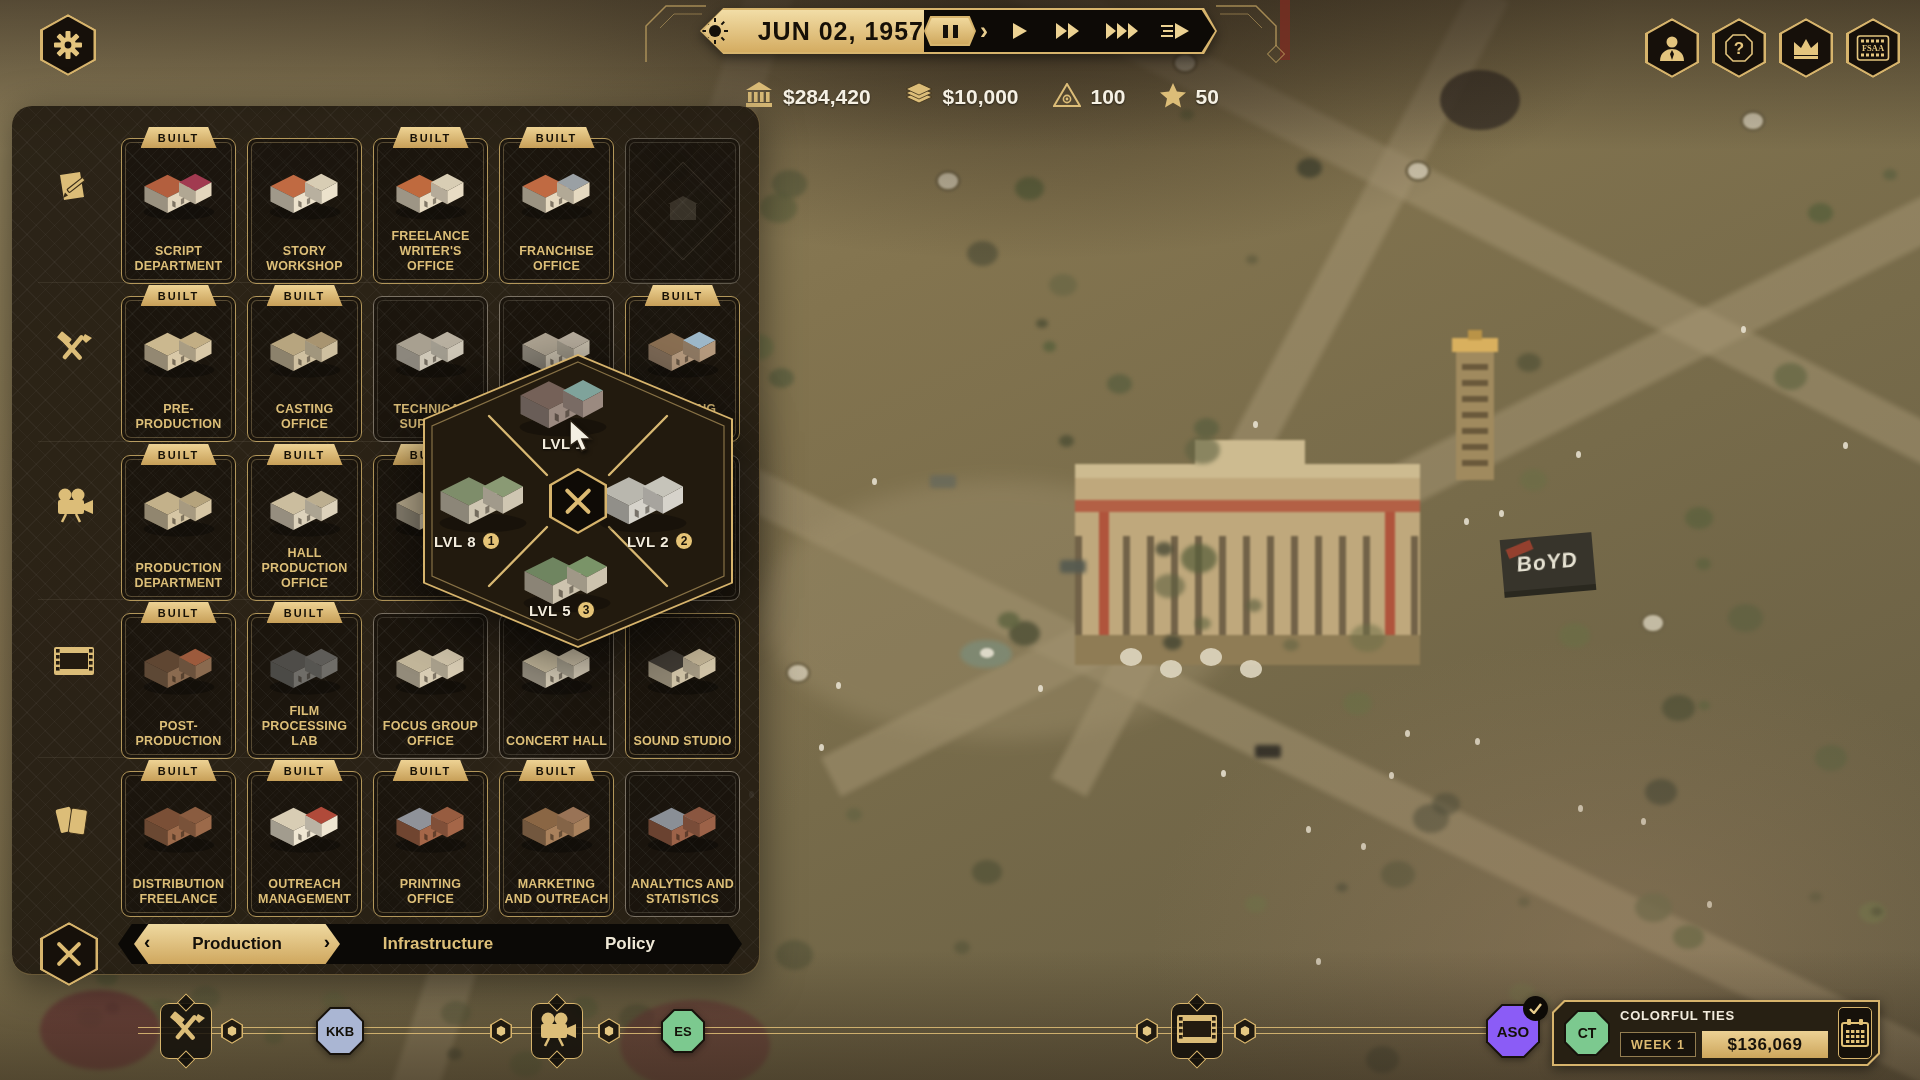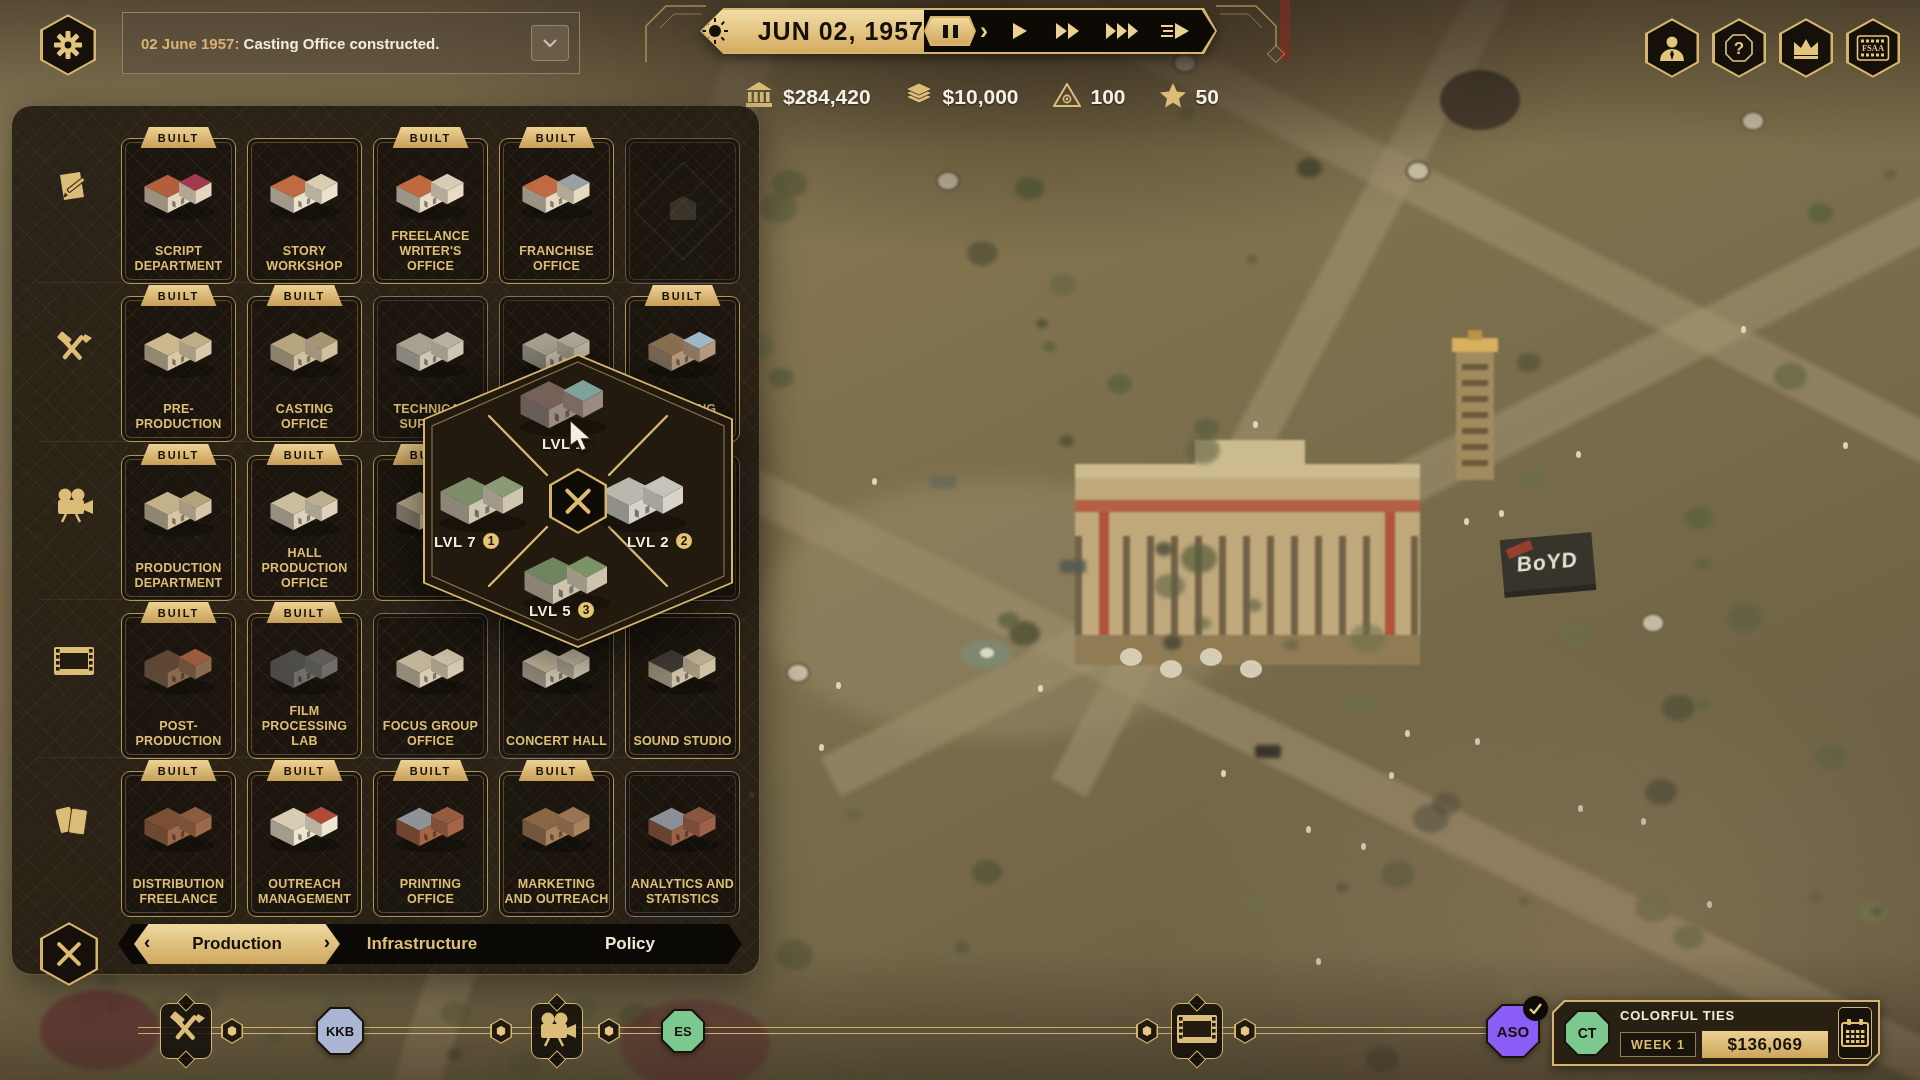--- a/index.html
+++ b/index.html
@@ -320,29 +320,20 @@
                 <rect x="12.5" y="22" width="5" height="7" rx="1"></rect>
       <rect x="1" y="12.5" width="7" height="5" rx="1"></rect>
                 <rect x="22" y="12.5" width="7" height="5" rx="1"></rect>
               </g>
             </g>
           </g>
       <circle cx="15" cy="15" r="3.4" fill="#16100a"></circle>
         </svg>
     </div>
   </div>
-  <div id="notif">
-    <div class="txt"><span class="d">02 June 1957:</span>
-      <span class="m">Casting Office constructed.</span></div>
-    <div id="notif-chevron">
-      <svg width="14" height="9" viewBox="0 0 14 9">
-          <polyline points="1,1 7,7 13,1" fill="none" stroke="#cfc4ad" stroke-width="2"></polyline>
-        </svg>
-    </div>
-  </div>
 
   <svg class="deco" style="left:636px;top:2px" width="70" height="64" viewBox="0 0 70 64">
     <polyline points="70,4 30,4 10,24 10,60" fill="none" stroke="#c8a864" stroke-width="1.5" opacity=".8"></polyline>
     <polyline points="66,12 38,12 24,26" fill="none" stroke="#c8a864" stroke-width="1" opacity=".6"></polyline>
   </svg>
   <svg class="deco" style="left:1216px;top:2px" width="90" height="70" viewBox="0 0 90 70">
     <polyline points="0,4 40,4 60,24 60,44" fill="none" stroke="#c8a864" stroke-width="1.5" opacity=".8"></polyline>
     <polyline points="4,12 32,12 46,26" fill="none" stroke="#c8a864" stroke-width="1" opacity=".6"></polyline>
     <rect x="54" y="46" width="12" height="12" transform="rotate(45 60 52)" fill="none" stroke="#c8a864" opacity=".7"></rect>
   </svg>
@@ -1005,21 +996,21 @@
         </div>
       </div>
   </div>
 
   <div id="tabs">
       <div class="tab" id="tab-sel">
       <span class="c" style="left:10px">‹</span>
       <span>Production</span>
       <span class="c" style="right:10px">›</span>
       </div>
-      <div class="tab plain" style="left:224px;width:160px">
+      <div class="tab plain" style="left:240px;width:160px">
       <span>Infrastructure</span>
       </div>
       <div class="tab white" style="left:432px;width:160px">
       <span>Policy</span>
       </div>
     </div>
 
   <div class="hexbtn hexP abs" id="close-x">
     <div class="o hexP"></div>
       <div class="i hexP"></div>
@@ -1097,21 +1088,21 @@
     <polygon points="14,30 14,46 38,58 38,42" fill="rgba(0,0,0,.32)"></polygon>
     <polygon points="38,42 38,58 62,46 62,30" fill="#cfc6b2"></polygon>
     <polygon points="50,26 67,17 84,26 67,35" fill="#8a9a74"></polygon>
     <polygon points="50,26 50,40 67,49 67,35" fill="#cfc6b2"></polygon>
     <polygon points="50,26 50,40 67,49 67,35" fill="rgba(0,0,0,.22)"></polygon>
     <polygon points="67,35 67,49 84,40 84,26" fill="#cfc6b2"></polygon>
     <polygon points="43,45 46.4,46.7 46.4,52.6 43,50.9" fill="rgba(25,18,10,.5)"></polygon>
     <polygon points="52,43.5 55.4,41.8 55.4,47.7 52,49.4" fill="rgba(25,18,10,.45)"></polygon>
   </svg></div>
     <div class="lvl-opt" style="left:44px;top:187px">
-      <span class="t">LVL 7</span>
+      <span class="t">LVL 8</span>
       <span class="num">1</span>
         </div>
       </div>
     <div id="pop-x">
       <div class="o hexP"></div>
         <div class="i hexP"></div>
       <div class="b1"></div>
         <div class="b2"></div>
     </div>
   </div>

